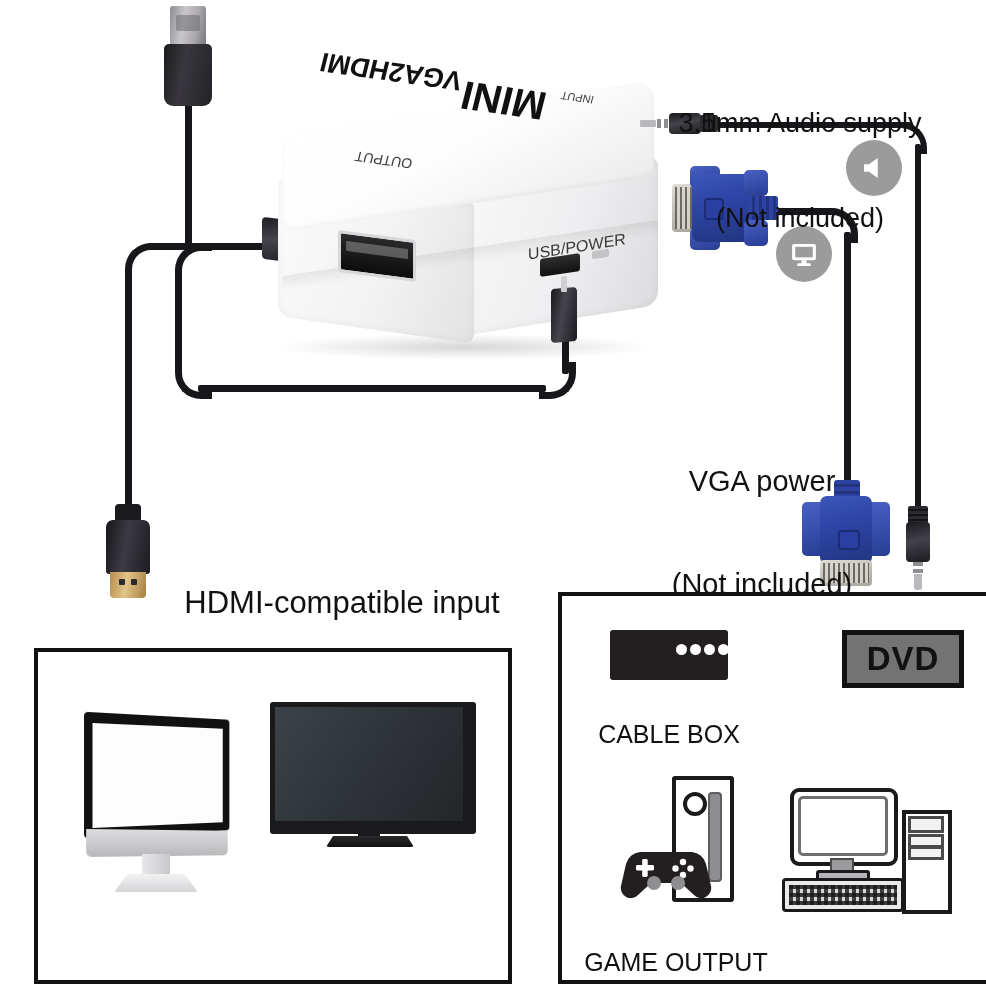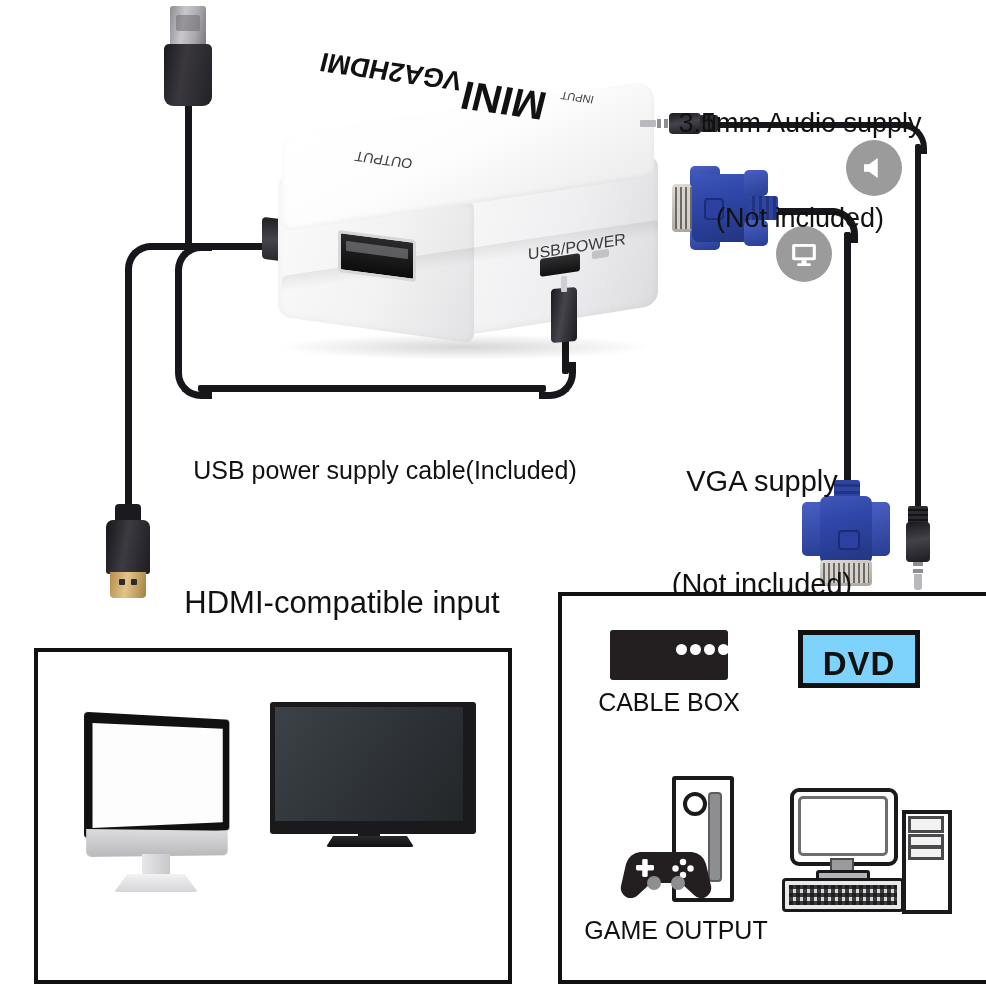--- a/index.html
+++ b/index.html
@@ -112,42 +112,42 @@
   .led{position:absolute;left:592px;top:250px;width:17px;height:8px;
       background:#b9b9bc;border-radius:2px;transform:skewY(-8deg);opacity:.8;}
 
   
   .badge{position:absolute;border-radius:50%;background:#9b9b9b;
          display:flex;align-items:center;justify-content:center;}
 
   
   .panel{position:absolute;background:#fff;border:4px solid #111;}
   .panel-cap{position:absolute;text-align:center;white-space:nowrap;
-             font-family:"Liberation Sans",sans-serif;color:#111;}
+             font-family:"Liberation Sans",sans-serif;color:#111;margin-top:32px;}
 
   
   .imac-screen{position:absolute;background:#111;border-radius:4px;}
   .imac-inner{position:absolute;background:#fdfdfd;}
   .imac-chin{position:absolute;background:linear-gradient(180deg,#dcdcde,#b9b9bc);border-radius:0 0 5px 5px;}
   .imac-neck{position:absolute;background:linear-gradient(90deg,#e7e7e9,#c8c8cb);}
   .imac-foot{position:absolute;background:linear-gradient(180deg,#f2f2f3,#d5d5d8);border-radius:4px;}
 
   
   .tv-frame{position:absolute;background:#1a1a1c;border-radius:3px;padding:4px;}
   .tv-screen{position:absolute;background:linear-gradient(125deg,#3c4247 0%,#30353a 45%,#232629 100%);}
   .tv-neck{position:absolute;background:#1a1a1c;border-radius:2px;}
   .tv-base{position:absolute;background:linear-gradient(180deg,#2a2a2d,#0f0f11);border-radius:3px;}
 
   
   .cbox{position:absolute;background:#231f20;border-radius:3px;}
   .cbox-dot{position:absolute;width:11px;height:11px;background:#fff;border-radius:50%;top:14px;}
 
   
-  .dvd-box{position:absolute;border:5px solid #111;background:#7dd3fc;
-           display:flex;align-items:flex-end;justify-content:center;}
+  .dvd-box{position:absolute;border:5px solid #111;background:#737373;
+           display:flex;align-items:center;justify-content:center;margin-left:44px;}
   .dvd-text{font-weight:bold;color:#111;letter-spacing:1px;
             font-family:"Liberation Sans",sans-serif;}
 
   
   .con-tower{position:absolute;border:4px solid #1a1a1c;background:#fff;border-radius:3px;}
   .con-eye{position:absolute;border:4px solid #1a1a1c;border-radius:50%;background:#fff;}
   .con-slot{position:absolute;background:#8e8e90;border-radius:4px;border:2px solid #5e5e60;}
 
   
   .pc-mon{position:absolute;border:4px solid #1a1a1c;border-radius:9px;background:#fff;}
@@ -285,26 +285,23 @@
       <rect x="10" y="17" width="4" height="3" fill="#ffffff"></rect>
       <rect x="6.5" y="19.4" width="11" height="2.3" rx="1" fill="#ffffff"></rect>
     </svg>
   </div>
 
   <div class="lbl" style="left:620px;top:44px;width:360px;font-size:27px;">
     <div>3.5mm Audio supply</div>
     <div>(Not included)</div>
   </div>
 
-  <div class="lbl" style="left:150px;top:397px;width:470px;font-size:25px;">
-    <div>USB power supply cable(Included)</div>
-  </div>
 
   <div class="lbl" style="left:612px;top:396px;width:300px;font-size:29px;">
-    <div>VGA supply</div>
+    <div>VGA power</div>
     <div>(Not included)</div>
   </div>
 
   <div class="lbl" style="left:155px;top:512px;width:374px;font-size:31px;">
     <div>HDMI-compatible input</div>
     <div>(Not included)</div>
   </div>
 
   <div class="panel" style="left:34px;top:648px;width:470px;height:328px;">
 

